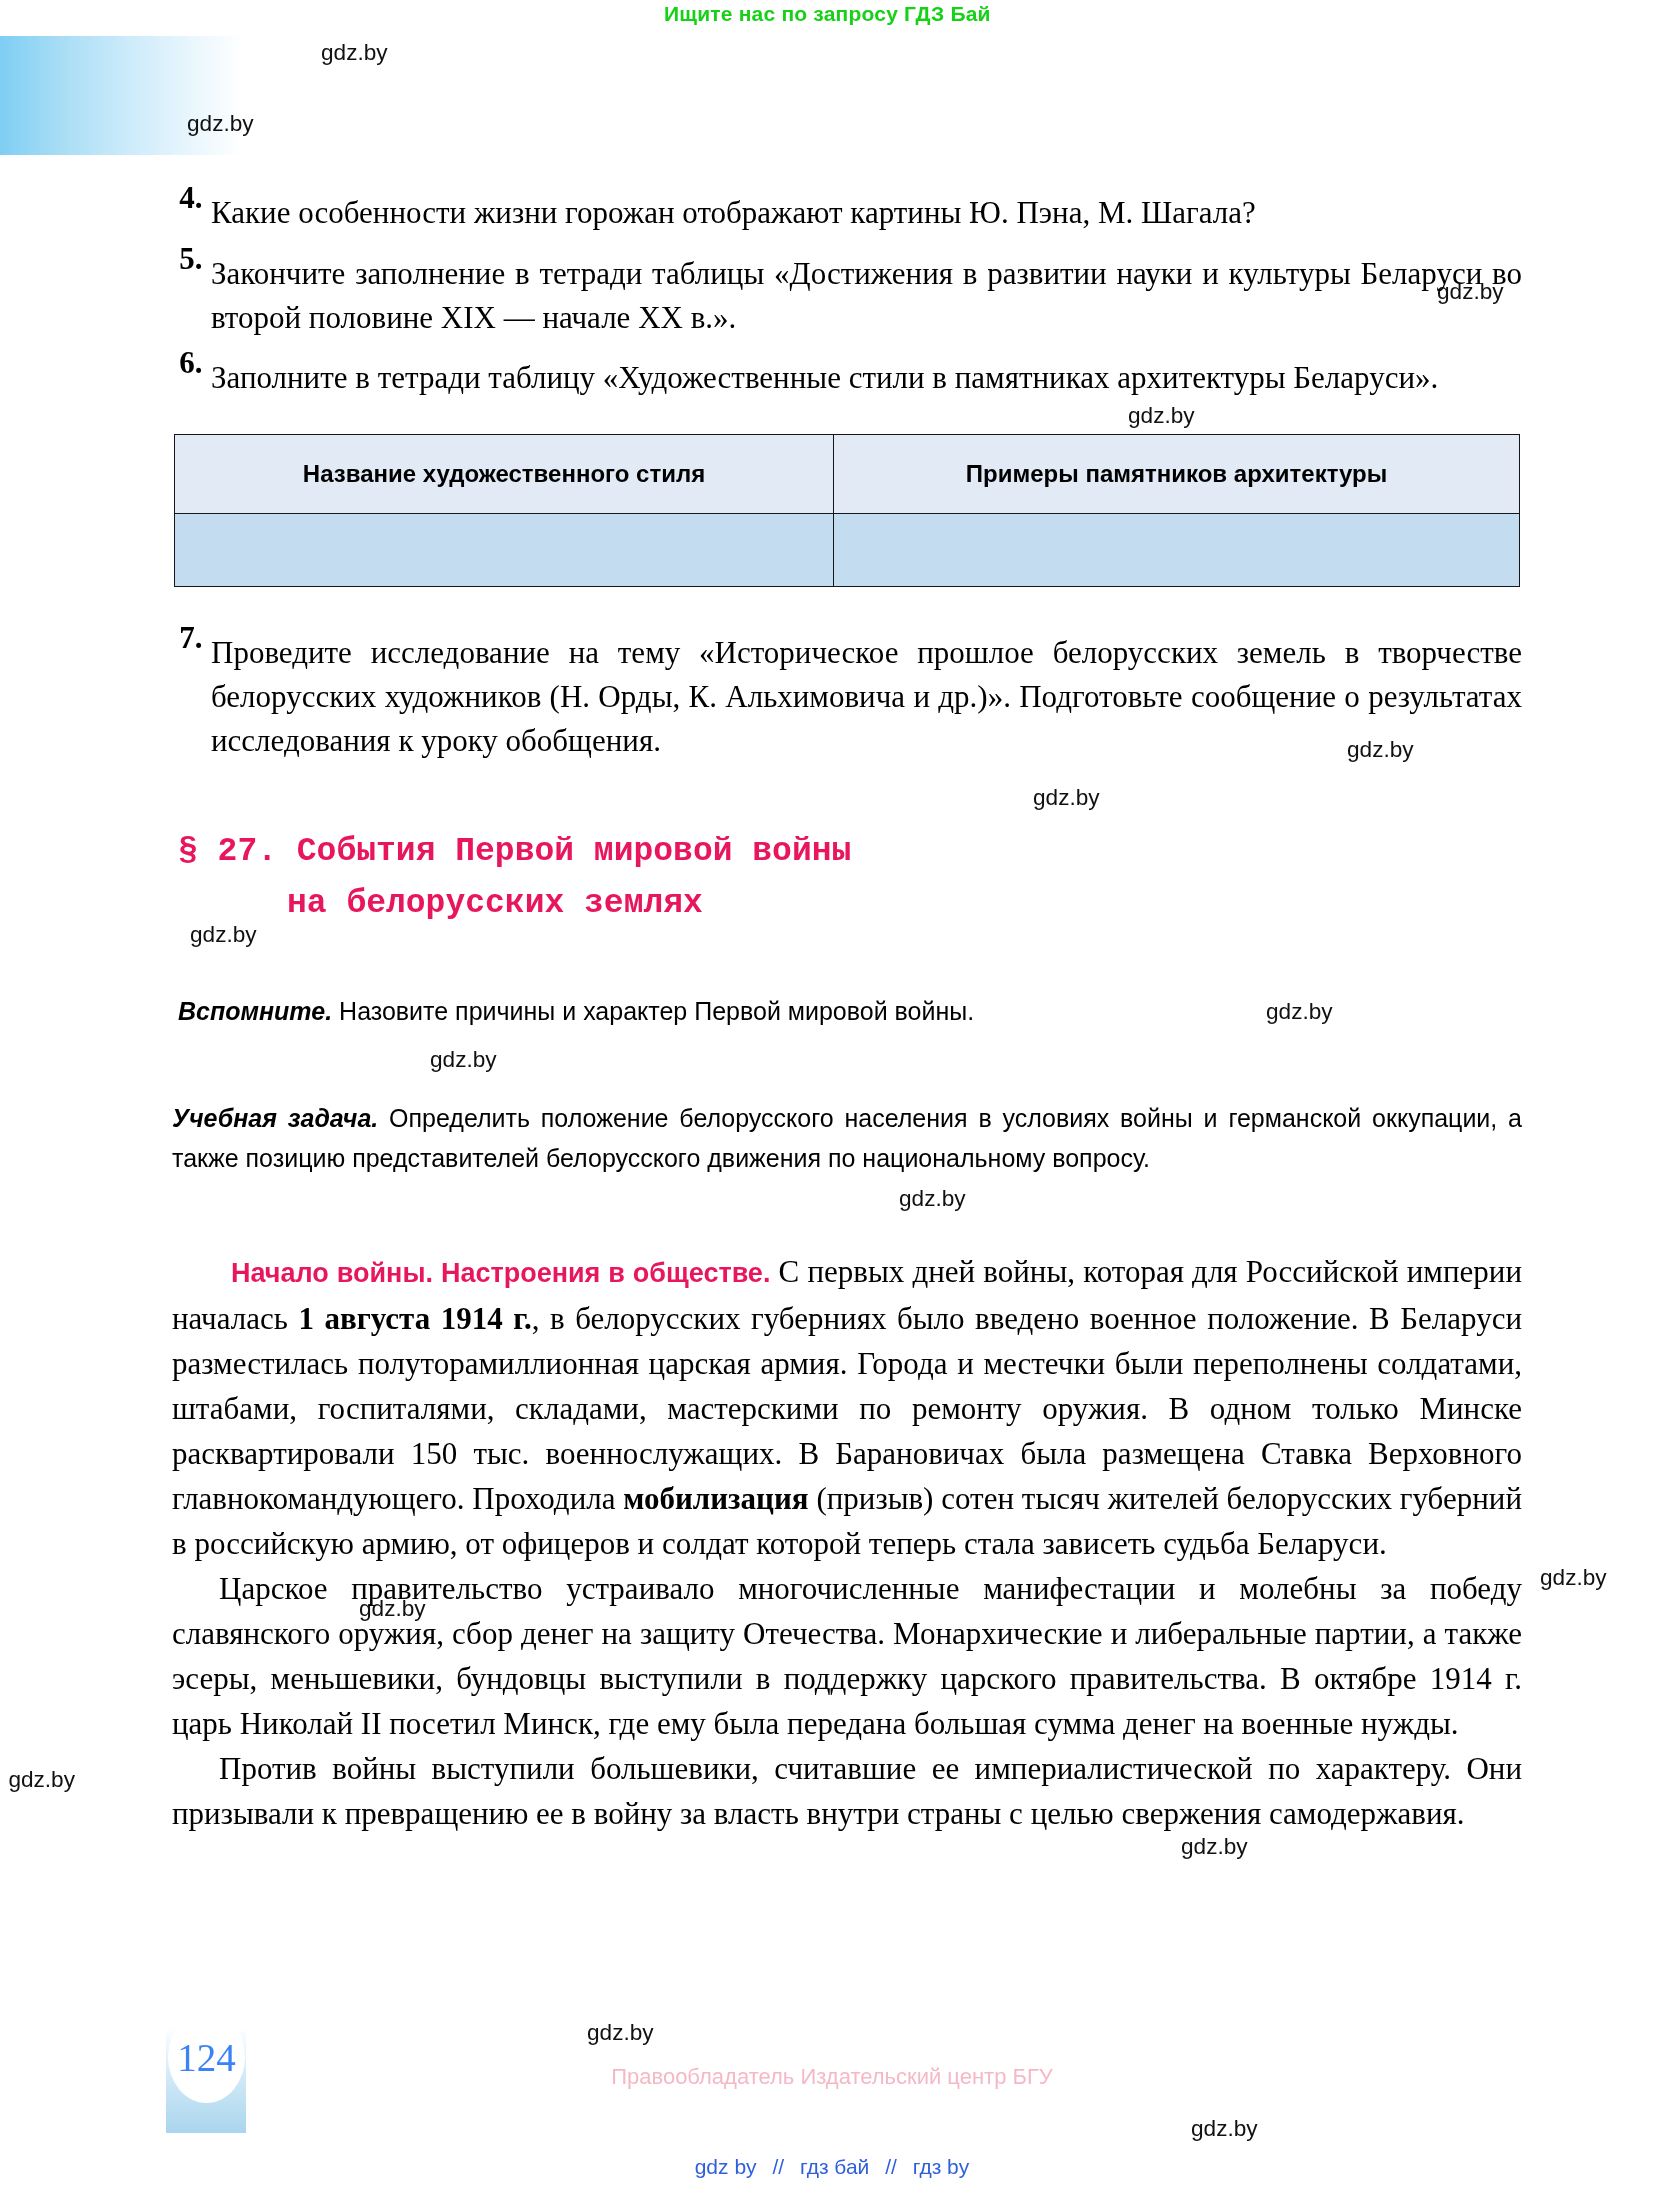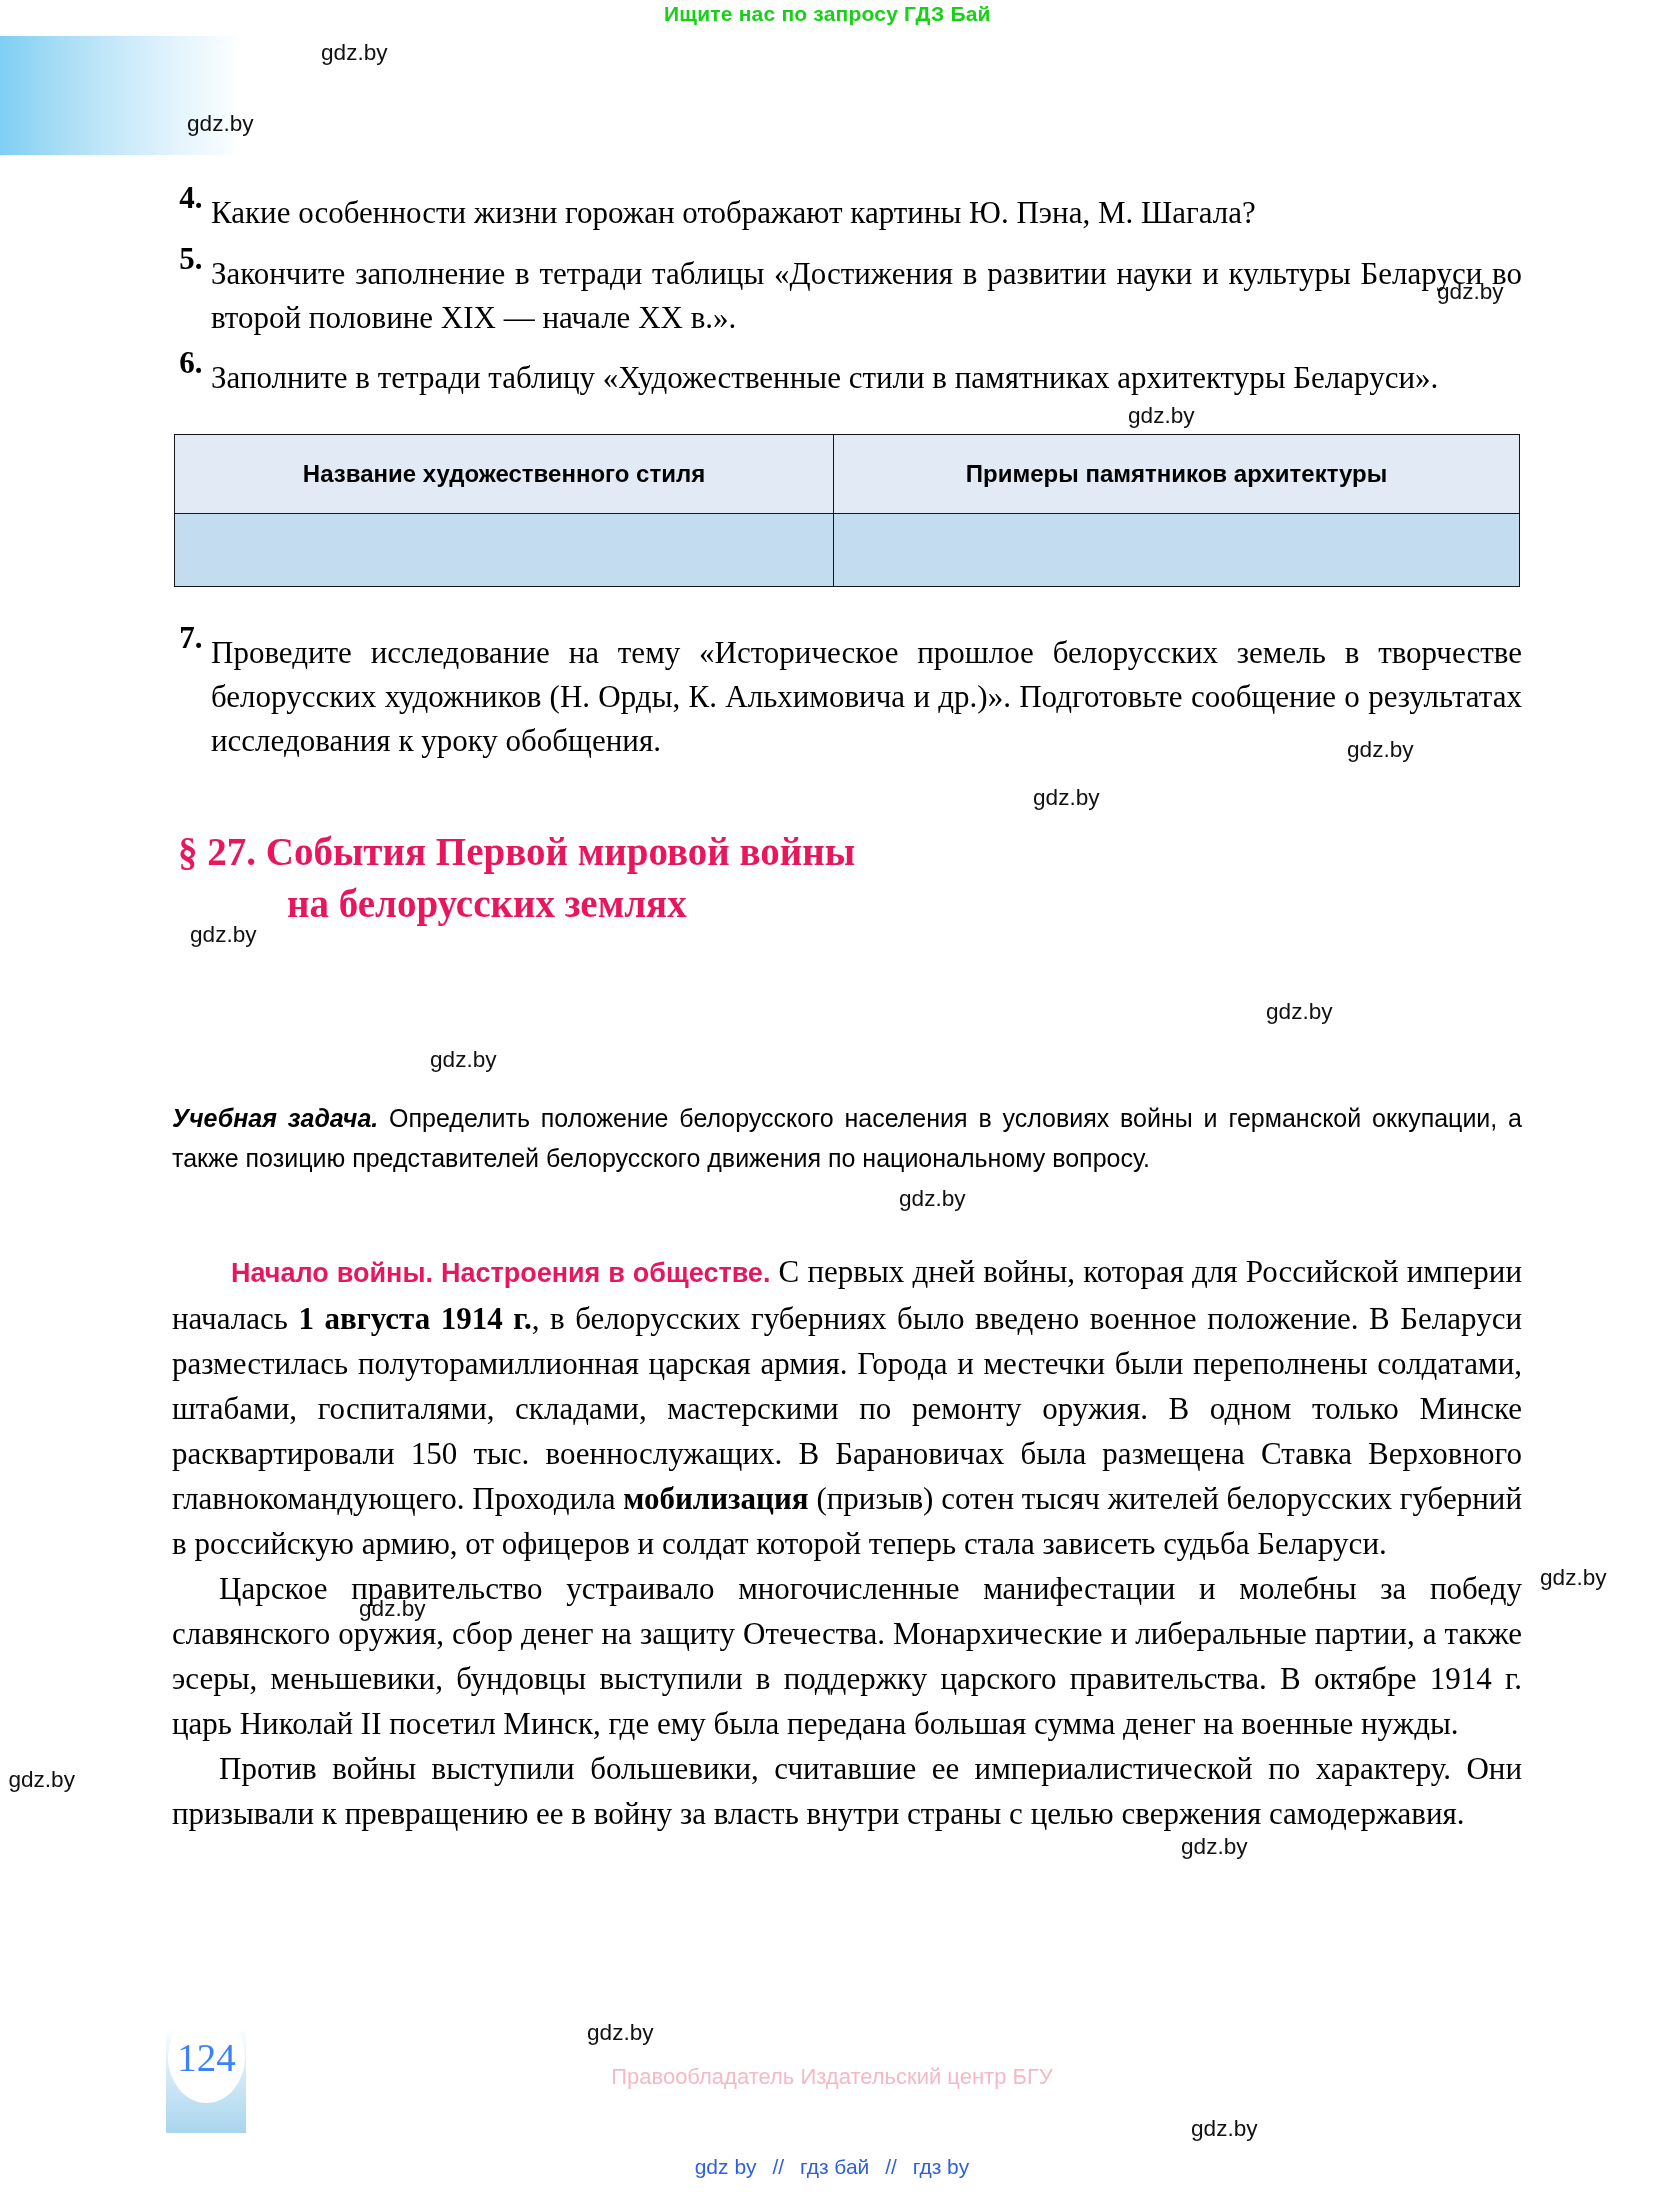--- a/index.html
+++ b/index.html
@@ -110,24 +110,24 @@
     padding: 0;
   }
   table.styles col.c1 { width: 49%; }
   table.styles col.c2 { width: 51%; }
 
   
   .chapter {
     position: absolute;
     left: 178px;
     top: 826px;
-    font-family: Liberation Serif, serif;
+    font-family: Liberation Mono, monospace;
     color: #e8175d;
     font-weight: bold;
-    font-size: 39px;
+    font-size: 33px;
     line-height: 52px;
   }
   .chapter .line2 { display: block; margin-left: 109px; }
 
   
   .info {
     position: absolute;
     font-family: "Liberation Sans", sans-serif;
     font-size: 25px;
     line-height: 40px;
@@ -290,20 +290,23 @@
       <span class="qnum">7.</span>
       <span class="qtext">Проведите исследование на тему «Историческое прошлое белорусских земель в творчестве белорусских художников (Н. Орды, К. Альхимовича и др.)». Подготовьте сообщение о результатах исследования к уроку обобщения.</span>
     </div>
   </div>
 
   <div class="chapter">
     <span>§ 27. События Первой мировой войны</span>
     <span class="line2">на белорусских землях</span>
   </div>
 
+  <div class="info" id="recall">
+    <b class="lead">Вспомните.</b><span> Назовите причины и характер Первой мировой войны.</span>
+  </div>
 
   <div class="info" id="task">
     <b class="lead">Учебная задача.</b><span> Определить положение белорусского населения в условиях войны и германской оккупации, а также позицию представителей белорусского движения по национальному вопросу.</span>
   </div>
 
   <div class="body">
     <p class="p1"><span class="sub-head">Начало войны. Настроения в обществе.</span><span> С первых дней войны, которая для Российской империи началась </span><span class="bold">1 августа 1914 г.</span><span>, в белорусских губерниях было введено военное положение. В Беларуси разместилась полуторамиллионная царская армия. Города и местечки были переполнены солдатами, штабами, госпиталями, складами, мастерскими по ремонту оружия. В одном только Минске расквартировали 150 тыс. военнослужащих. В Барановичах была размещена Ставка Верховного главнокомандующего. Проходила </span><span class="bold">мобилизация</span><span> (призыв) сотен тысяч жителей белорусских губерний в российскую армию, от офицеров и солдат которой теперь стала зависеть судьба Беларуси.</span></p>
     <p>Царское правительство устраивало многочисленные манифестации и молебны за победу славянского оружия, сбор денег на защиту Отечества. Монархические и либеральные партии, а также эсеры, меньшевики, бундовцы выступили в поддержку царского правительства. В октябре 1914 г. царь Николай II посетил Минск, где ему была передана большая сумма денег на военные нужды.</p>
     <p>Против войны выступили большевики, считавшие ее империалистической по характеру. Они призывали к превращению ее в войну за власть внутри страны с целью свержения самодержавия.</p>
   </div>

